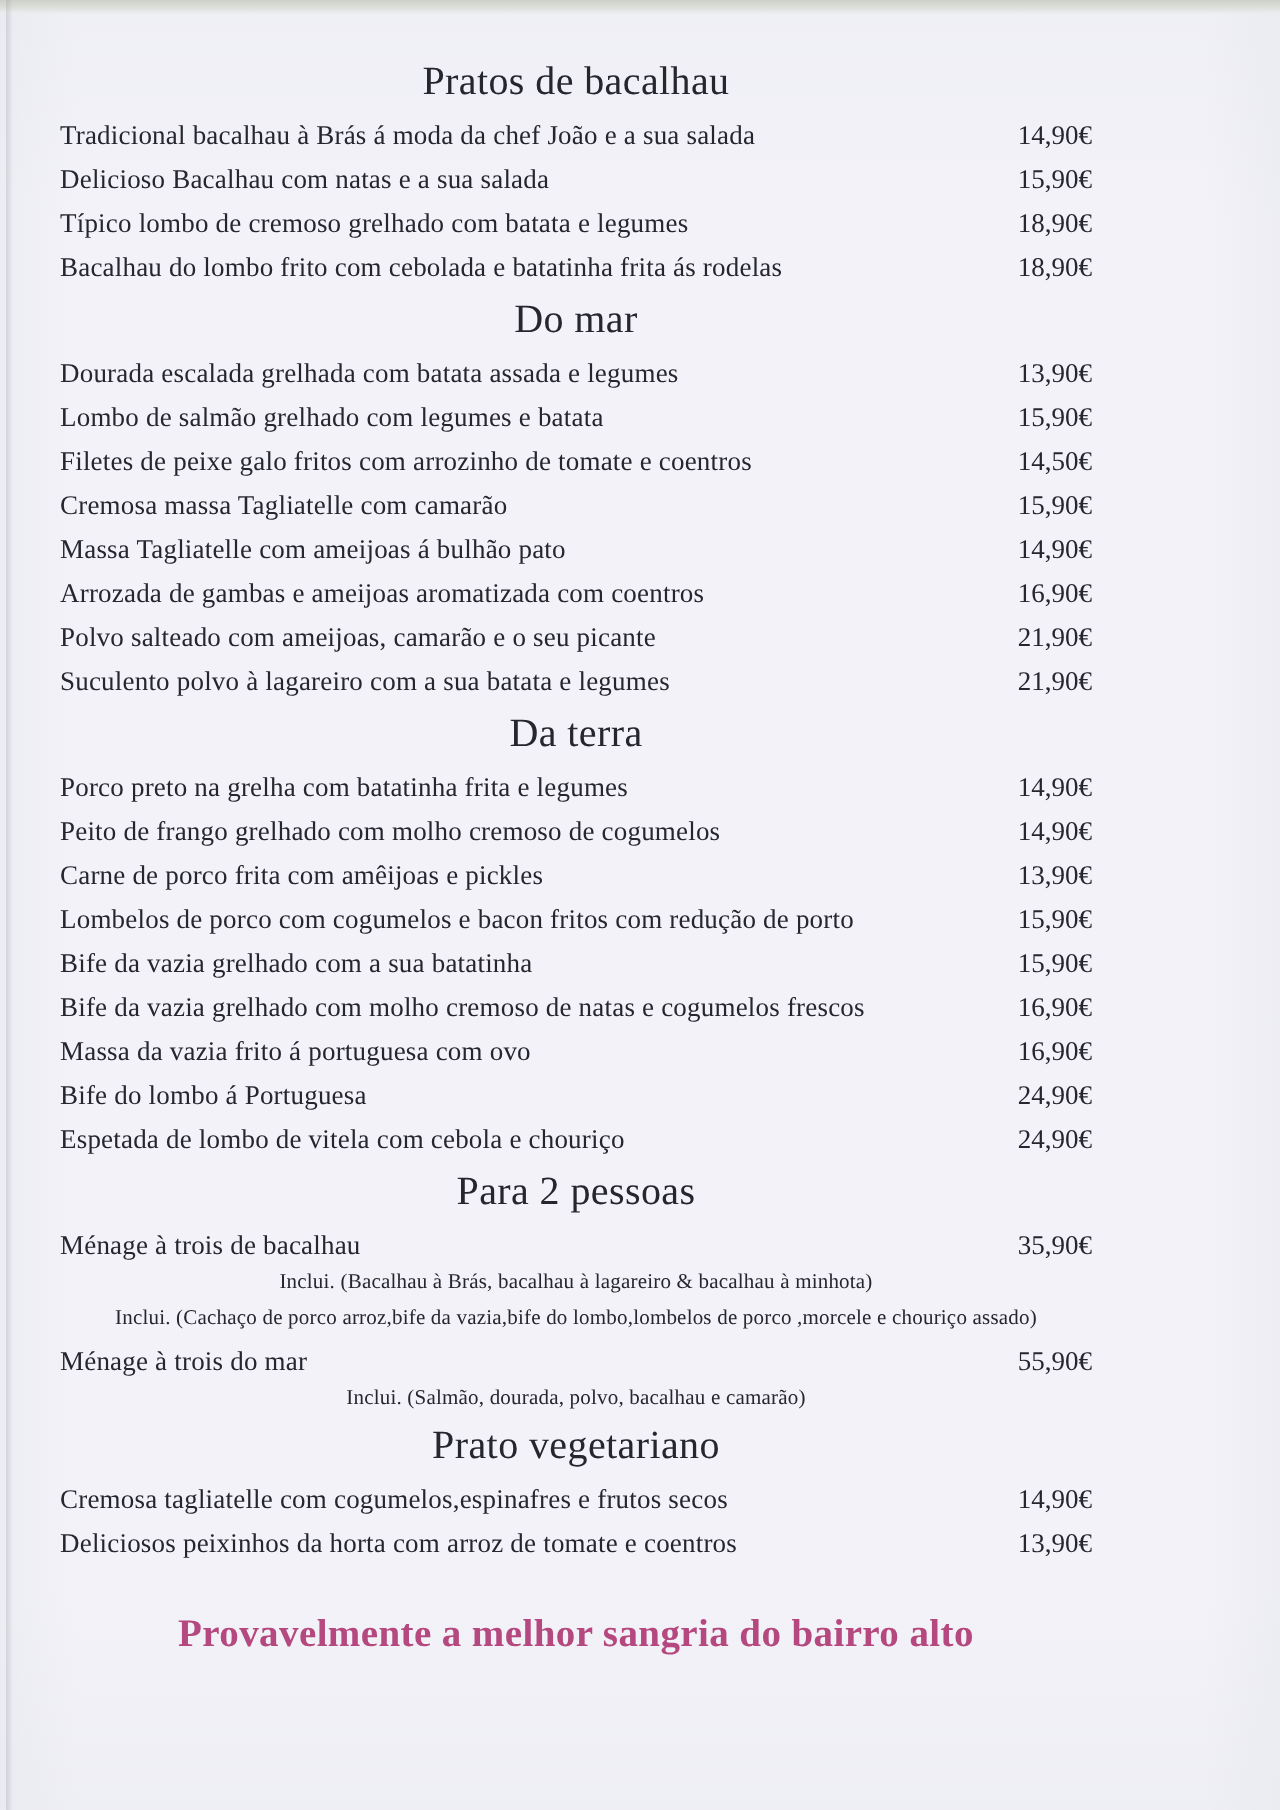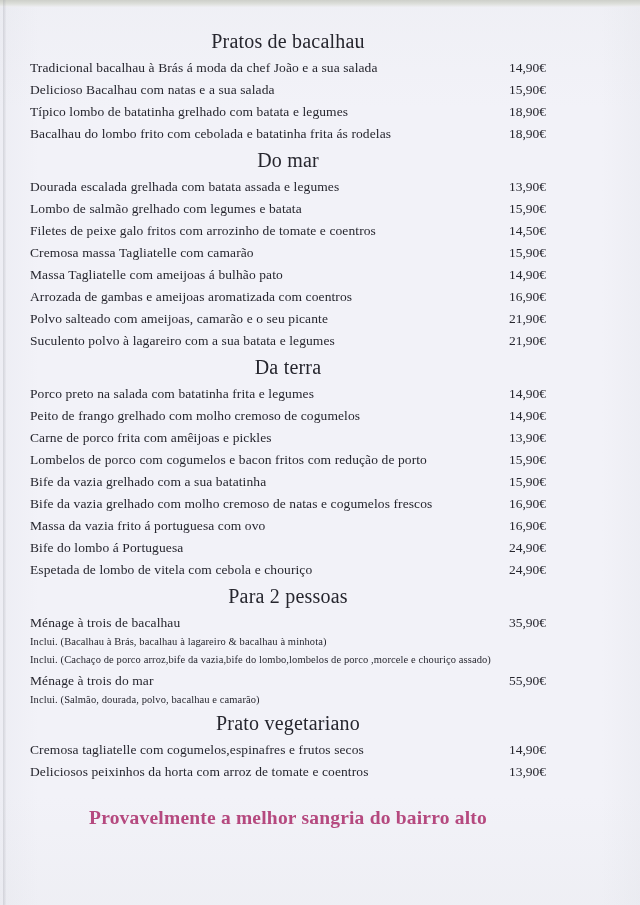--- a/index.html
+++ b/index.html
@@ -58,20 +58,21 @@
   }
   .item-price {
     white-space: nowrap;
     padding-left: 12px;
   }
   .item-note {
     font-size: 10.5px;
     line-height: 16px;
     margin-bottom: 2px;
     letter-spacing: 0.1px;
+    text-align: center;
   }
   .tagline {
     margin-top: 22px;
     text-align: center;
     font-size: 19.5px;
     line-height: 26px;
     color: var(--pink);
     letter-spacing: 0.2px;
     font-weight: bold;
   }
@@ -91,21 +92,21 @@
     <span class="item-name">Tradicional bacalhau à Brás á moda da chef João e a sua salada</span>
     <span class="item-price">14,90€</span>
   </div>
 
   <div class="menu-item">
     <span class="item-name">Delicioso Bacalhau com natas e a sua salada</span>
     <span class="item-price">15,90€</span>
   </div>
 
   <div class="menu-item">
-    <span class="item-name">Típico lombo de batatinha grelhado com batata e legumes</span>
+    <span class="item-name">Típico lombo de cremoso grelhado com batata e legumes</span>
     <span class="item-price">18,90€</span>
   </div>
 
   <div class="menu-item">
     <span class="item-name">Bacalhau do lombo frito com cebolada e batatinha frita ás rodelas</span>
     <span class="item-price">18,90€</span>
   </div>
 </div>
   </section>
 
@@ -151,21 +152,21 @@
     <span class="item-name">Suculento polvo à lagareiro com a sua batata e legumes</span>
     <span class="item-price">21,90€</span>
   </div>
 </div>
   </section>
 
   <section class="menu-section">
     <h2 class="section-heading">Da terra</h2>
     <div class="items">
   <div class="menu-item">
-    <span class="item-name">Porco preto na salada com batatinha frita e legumes</span>
+    <span class="item-name">Porco preto na grelha com batatinha frita e legumes</span>
     <span class="item-price">14,90€</span>
   </div>
 
   <div class="menu-item">
     <span class="item-name">Peito de frango grelhado com molho cremoso de cogumelos</span>
     <span class="item-price">14,90€</span>
   </div>
 
   <div class="menu-item">
     <span class="item-name">Carne de porco frita com amêijoas e pickles</span>

